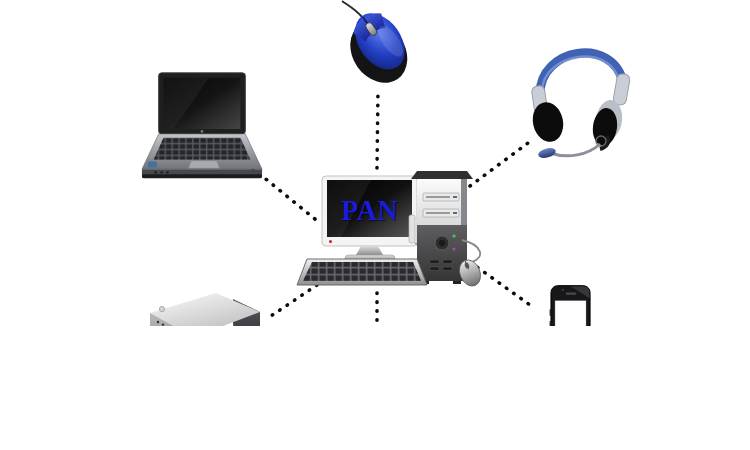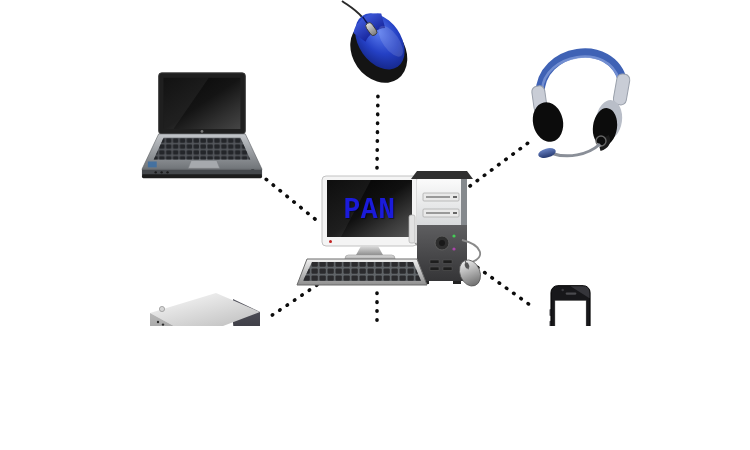--- a/index.html
+++ b/index.html
@@ -1,17 +1,17 @@
 <!DOCTYPE html>
 <html><head>
 <meta charset="utf-8">
 <style>
   html,body{margin:0;padding:0;background:#fff;}
   .stage{position:relative;width:750px;height:326px;background:#ffffff;overflow:hidden;
-         font-family:Liberation Mono, monospace;}
+         font-family:Liberation Serif, serif;}
   .links{position:absolute;left:0;top:0;width:750px;height:450px;}
   .dev{position:absolute;margin:0;padding:0;line-height:0;}
   .dev svg{display:block;}
   .pan-label{position:absolute;left:327px;top:190px;width:85px;height:42px;
              line-height:42px;text-align:center;font-size:28px;font-weight:bold;
              letter-spacing:.5px;color:#1b1bdb;
              text-shadow:1px 1px 1px rgba(0,0,30,.55);transform:scaleY(1.05);}
   .underline-glow{position:absolute;left:238px;top:433px;width:442px;height:6px;
              background:linear-gradient(to right,rgba(190,235,245,.45),rgba(225,247,252,.3));}
   .underline{position:absolute;left:238px;top:436px;width:318px;height:2px;

